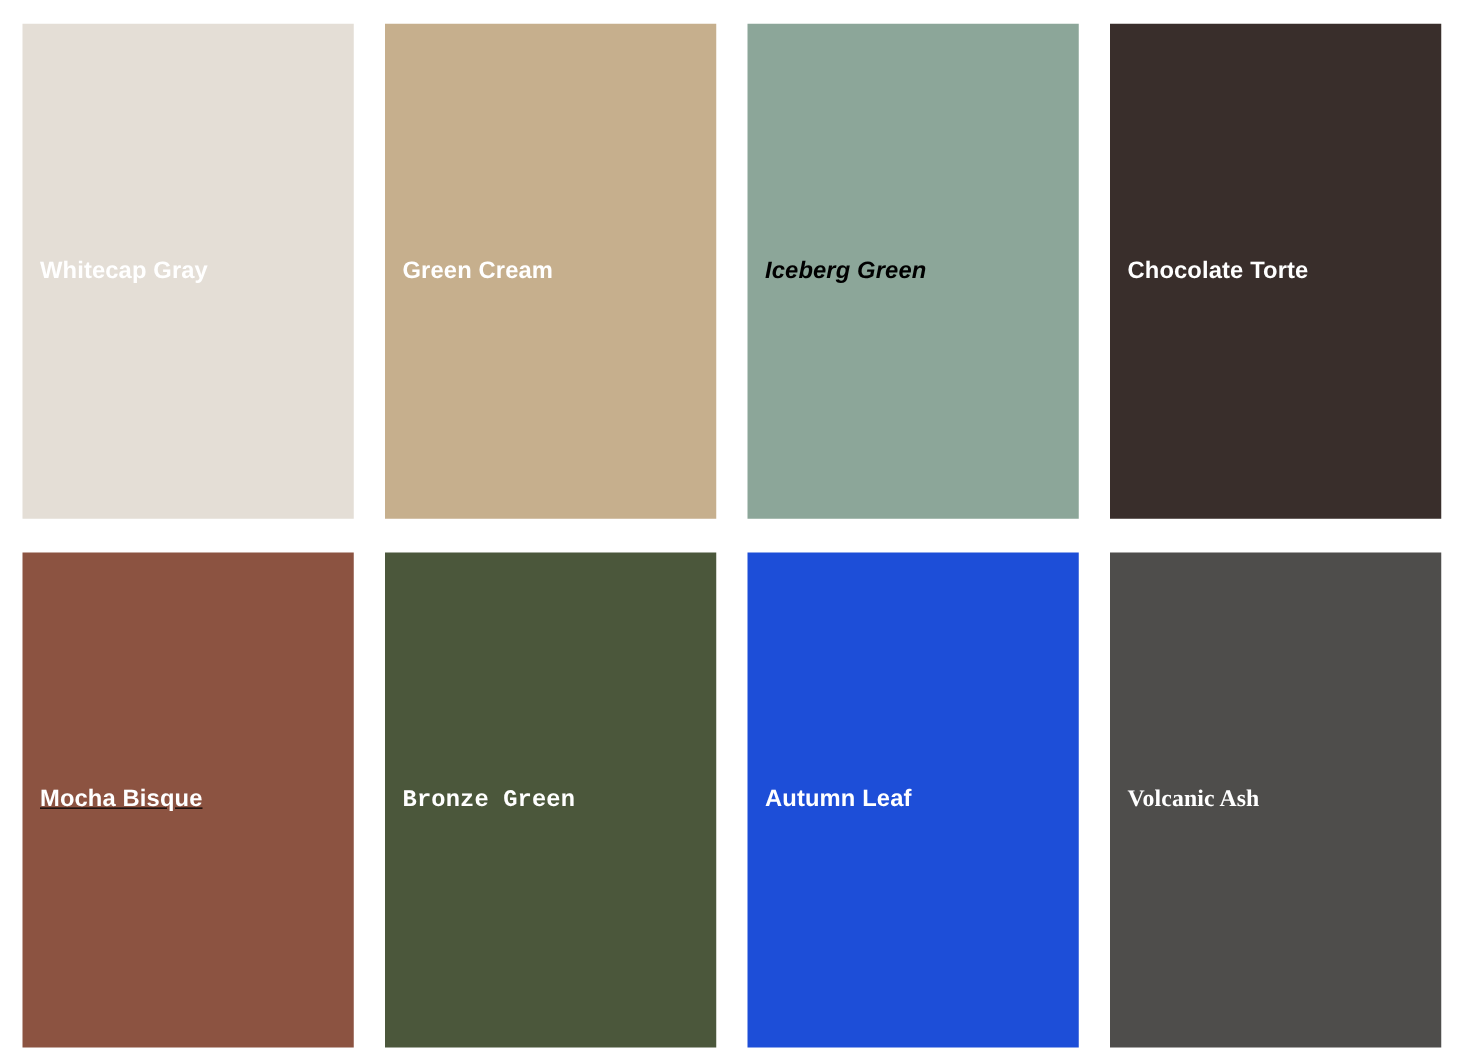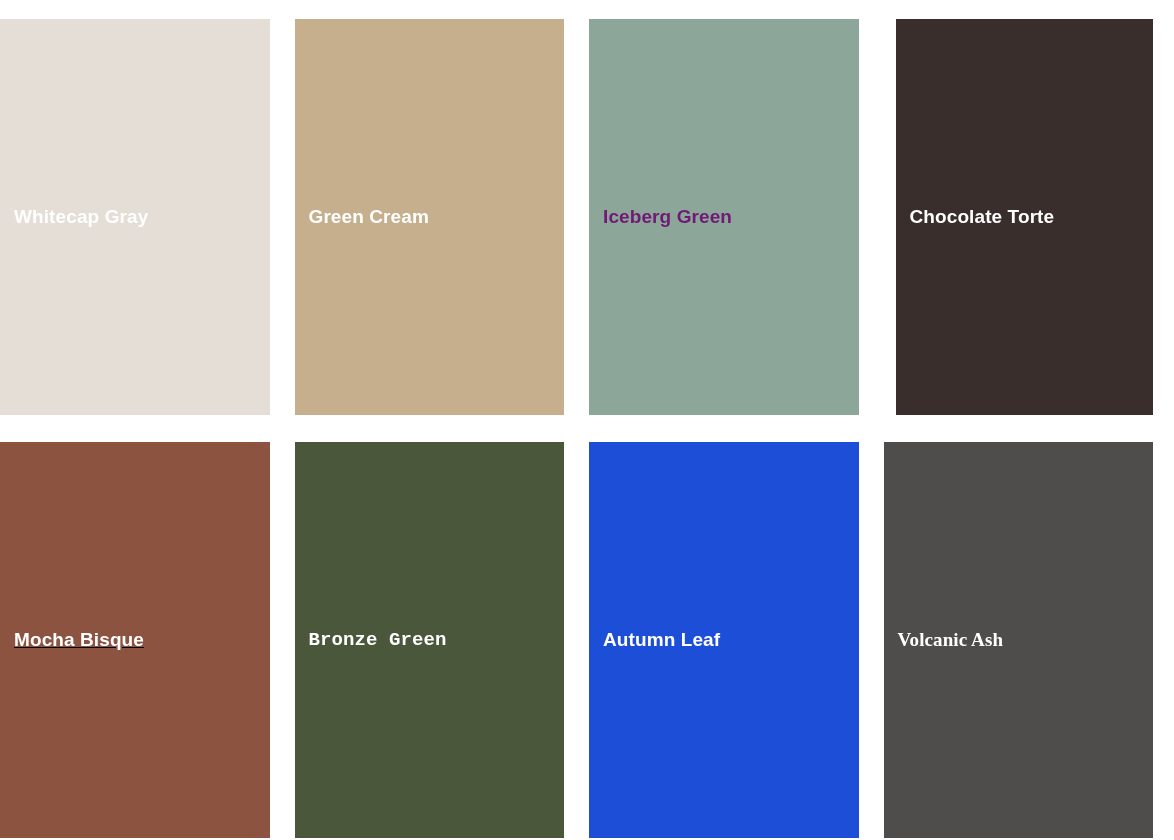--- a/index.html
+++ b/index.html
@@ -14,21 +14,21 @@
     overflow: hidden;
     font-family: "Liberation Sans", sans-serif;
     -webkit-font-smoothing: antialiased;
   }
 
   .palette-grid {
     position: relative;
     width: 1174px;
     height: 840px;
     box-sizing: border-box;
-    padding: 19px 21px 0 0;
+    padding: 19px 21px 0 18px;
     display: grid;
     grid-template-columns: repeat(4, 1fr);
     grid-template-rows: 396px 396px;
     column-gap: 25px;
     row-gap: 27px;
     background: #ffffff;
   }
 
   .swatch-card {
     position: relative;
@@ -59,24 +59,24 @@
 
   <div class="swatch-card" style="background-color: rgb(228, 222, 214);">
     <span class="swatch-label" style="color: rgb(255, 255, 255);">Whitecap Gray</span>
   </div>
 
   <div class="swatch-card" style="background-color: rgb(198, 175, 141);">
     <span class="swatch-label" style="color: rgb(255, 255, 255);">Green Cream</span>
   </div>
 
   <div class="swatch-card" style="background-color: rgb(140, 166, 153);">
-    <span class="swatch-label" style="color: #701a75;">Iceberg Green</span>
+    <span class="swatch-label" style="color: #000000; font-style: italic;">Iceberg Green</span>
   </div>
 
-  <div class="swatch-card" style="background-color: rgb(57, 46, 43); margin-left: 12px;">
+  <div class="swatch-card" style="background-color: rgb(57, 46, 43);">
     <span class="swatch-label" style="color: rgb(255, 255, 255);">Chocolate Torte</span>
   </div>
 
   <div class="swatch-card" style="background-color: rgb(140, 83, 65); text-decoration: underline;">
     <span class="swatch-label" style="color: rgb(255, 255, 255);">Mocha Bisque</span>
   </div>
 
   <div class="swatch-card" style="background-color: rgb(75, 87, 59);">
     <span class="swatch-label" style="color: rgb(255, 255, 255); font-family: Liberation Mono, monospace;">Bronze Green</span>
   </div>

